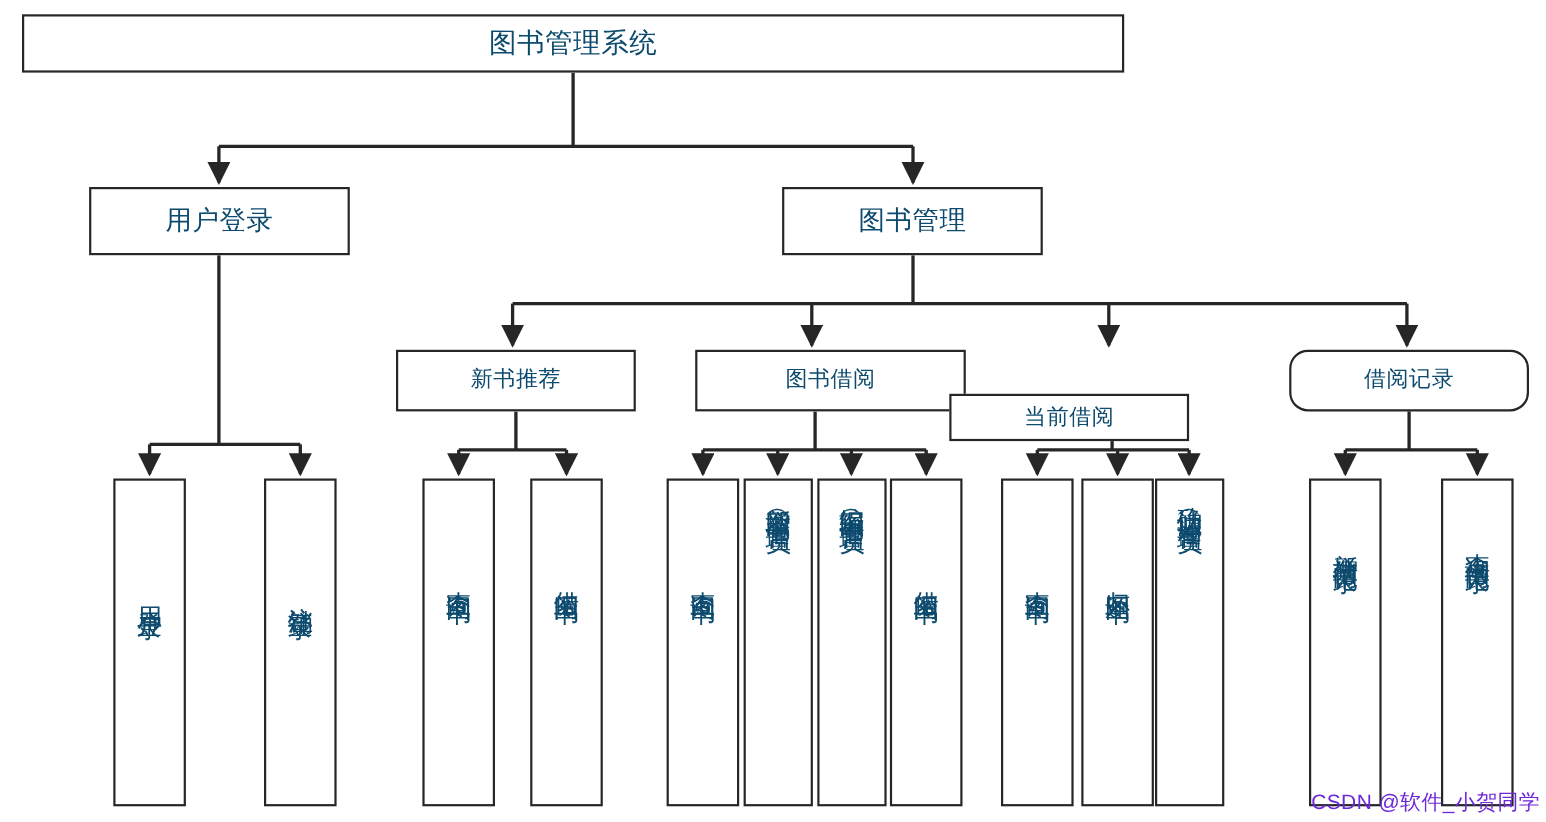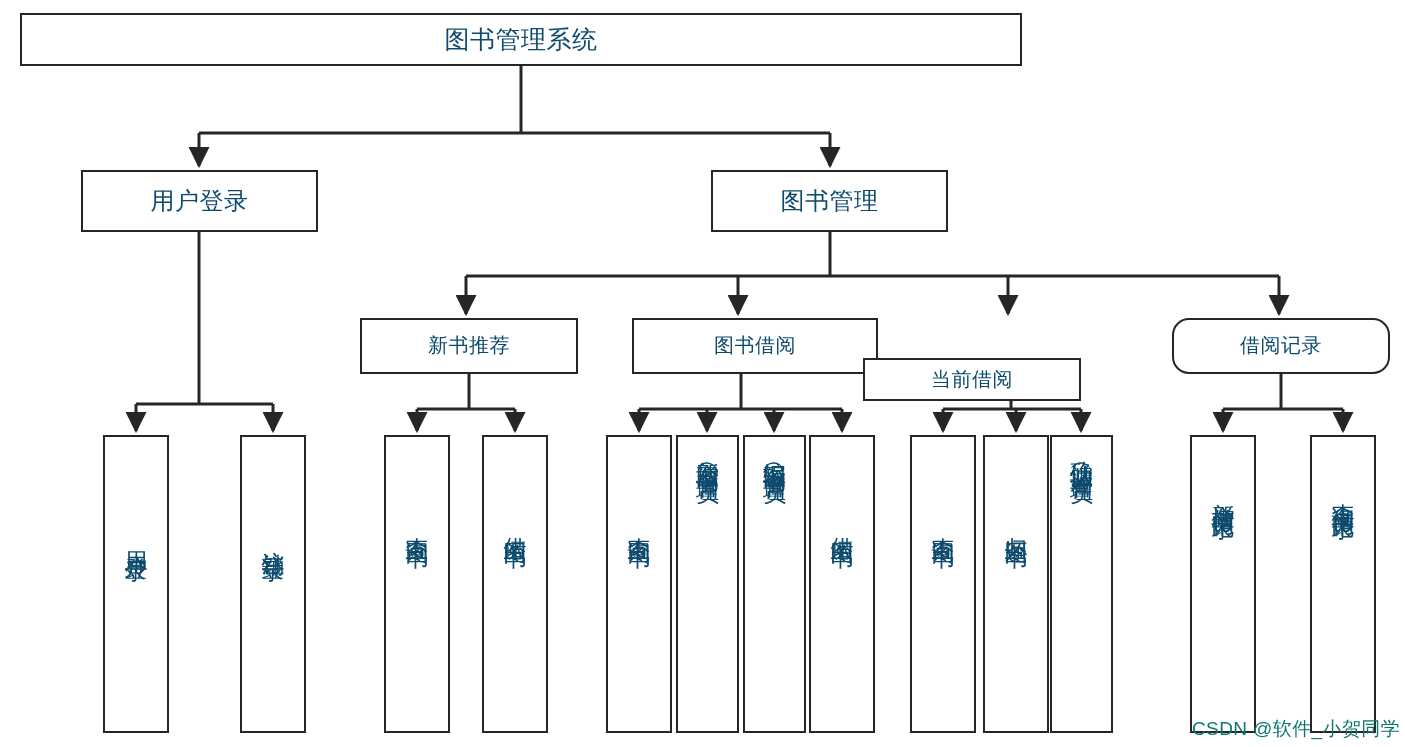--- a/index.html
+++ b/index.html
@@ -51,21 +51,21 @@
     letter-spacing: 3px;
     white-space: normal;
     line-height: 1;
   }
   .leaf {
     align-items: flex-start;
     padding-top: 4px;
   }
   .watermark {
     position: absolute;
-    color: #0f766e;
+    color: #6d28d9;
     font-size: 19px;
     white-space: nowrap;
     letter-spacing: 0.4px;
   }
 </style>
 </head>
 <body>
 
 <div id="canvas">
 

